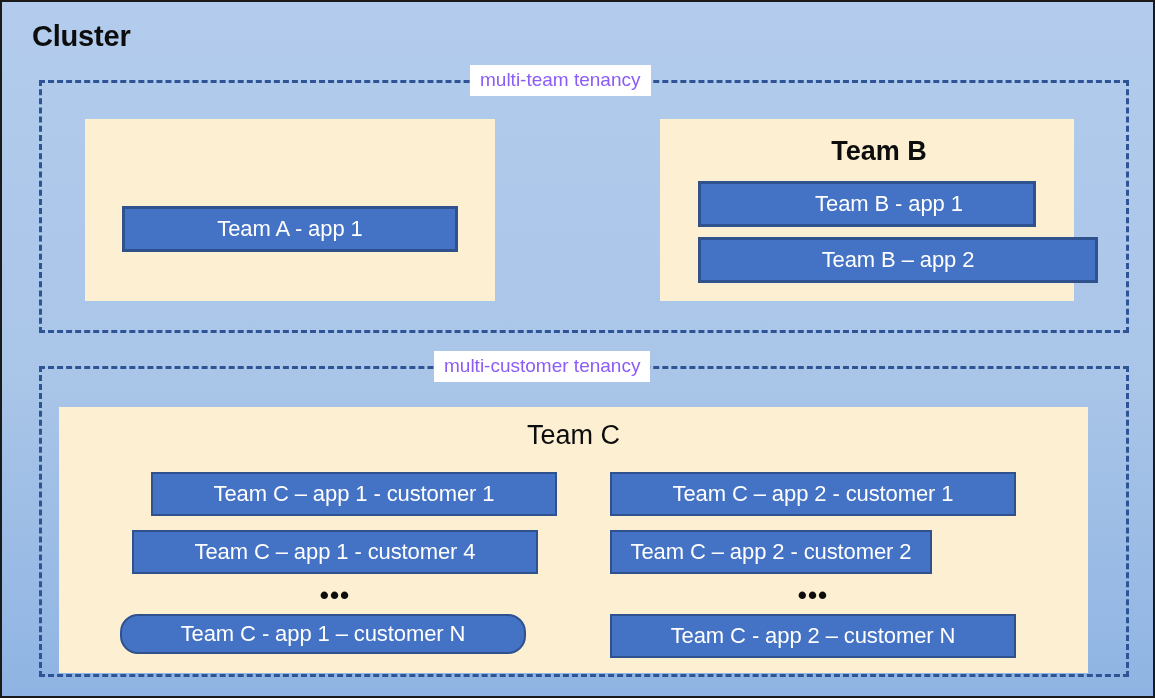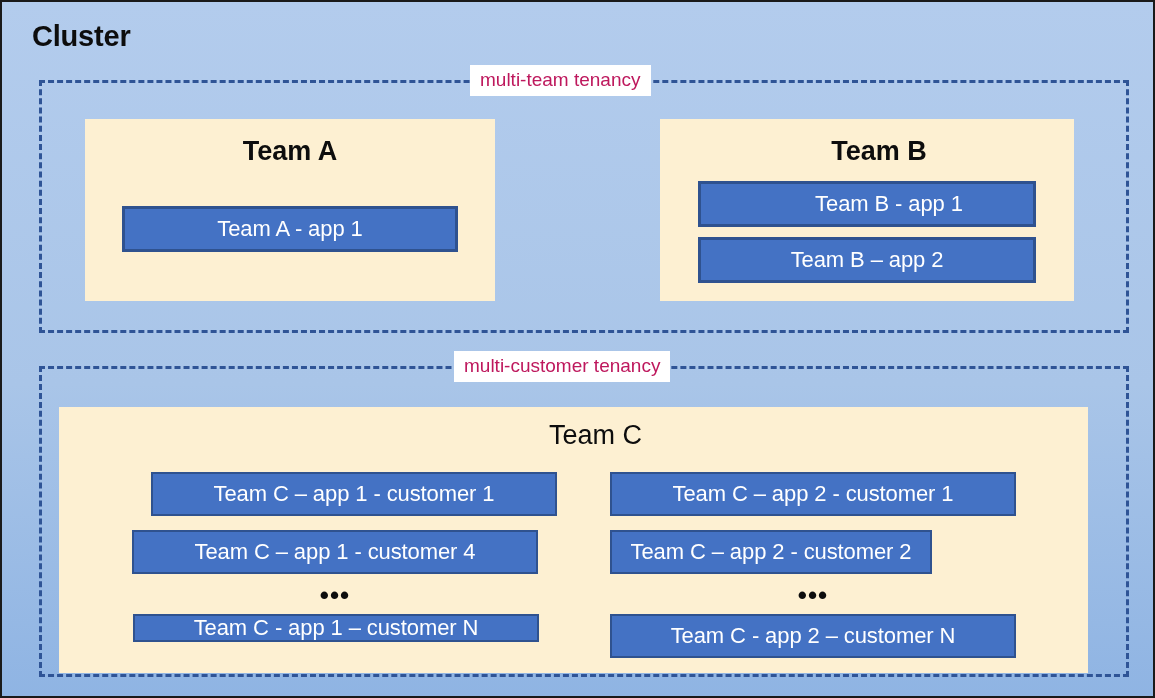--- a/index.html
+++ b/index.html
@@ -50,32 +50,32 @@
   #region-multi-customer {
     left: 37px;
     top: 364px;
     width: 1090px;
     height: 311px;
   }
 
   .tenancy-label {
     position: absolute;
     background: #ffffff;
-    color: #be185d;
+    color: #8b5cf6;
     font-size: 19px;
     line-height: 28px;
     padding: 1px 10px 2px 10px;
     white-space: nowrap;
   }
   #label-multi-team {
     left: 468px;
     top: 63px;
   }
   #label-multi-customer {
-    left: 452px;
+    left: 432px;
     top: 349px;
   }
 
   
   .team-box {
     position: absolute;
     background: #fdf0d2;
     box-sizing: border-box;
   }
   #team-a-box {
@@ -102,21 +102,20 @@
     color: #0d0d0d;
     white-space: nowrap;
   }
   .team-title-bold {
     font-weight: bold;
     font-size: 27px;
   }
   .team-title-regular {
     font-weight: normal;
     font-size: 27px;
-    padding-left: 22px;
   }
   #team-a-title { position: absolute; left: 0; top: 17px; width: 100%; }
   #team-b-title { position: absolute; left: 0; top: 17px; width: 100%; padding-left: 12px; }
   #team-c-title { position: absolute; left: 0; top: 13px; width: 100%; }
 
   
   .app-box {
     position: absolute;
     box-sizing: border-box;
     background: #4472c4;
@@ -129,26 +128,26 @@
     white-space: nowrap;
     letter-spacing: -0.1px;
   }
   .app-box.thin-border { border-width: 2px; }
 
   
   #team-a-app-1 { left: 37px; top: 87px; width: 336px; height: 46px; }
 
   
   #team-b-app-1 { left: 38px; top: 62px; width: 338px; height: 46px; padding-left: 44px; }
-  #team-b-app-2 { left: 38px; top: 118px; width: 338px; height: 46px; }
+  #team-b-app-2 { left: 38px; top: 118px; width: 400px; height: 46px; }
 
   
   #team-c-app1-c1 { left: 73px; top: 65px; width: 406px; height: 44px; margin-left: 19px; }
   #team-c-app1-c2 { left: 73px; top: 123px; width: 406px; height: 44px; }
-  #team-c-app1-cn { left: 74px; top: 207px; width: 406px; height: 28px; }
+  #team-c-app1-cn { left: 61px; top: 207px; width: 406px; height: 40px; border-radius: 18px; }
   
   #team-c-app2-c1 { left: 551px; top: 65px; width: 406px; height: 44px; }
   #team-c-app2-c2 { left: 551px; top: 123px; width: 322px; height: 44px; }
   #team-c-app2-cn { left: 551px; top: 207px; width: 406px; height: 44px; }
 
   
   .ellipsis {
     position: absolute;
     font-size: 26px;
     font-weight: bold;
@@ -166,21 +165,20 @@
 
 <div id="canvas">
 
   <div id="cluster-title">Cluster</div>
 
   <div class="tenancy-region" id="region-multi-team"></div>
 
   <div class="tenancy-label" id="label-multi-team">multi-team tenancy</div>
 
   <div class="team-box" id="team-a-box">
-    <div class="team-title team-title-bold" id="team-a-title">Team A</div>
     <div class="app-box" id="team-a-app-1">Team A - app 1</div>
   </div>
 
   <div class="team-box" id="team-b-box">
     <div class="team-title team-title-bold" id="team-b-title">Team B</div>
     <div class="app-box" id="team-b-app-1">Team B - app 1</div>
     <div class="app-box" id="team-b-app-2">Team B – app 2</div>
   </div>
 
   <div class="tenancy-region" id="region-multi-customer"></div>

